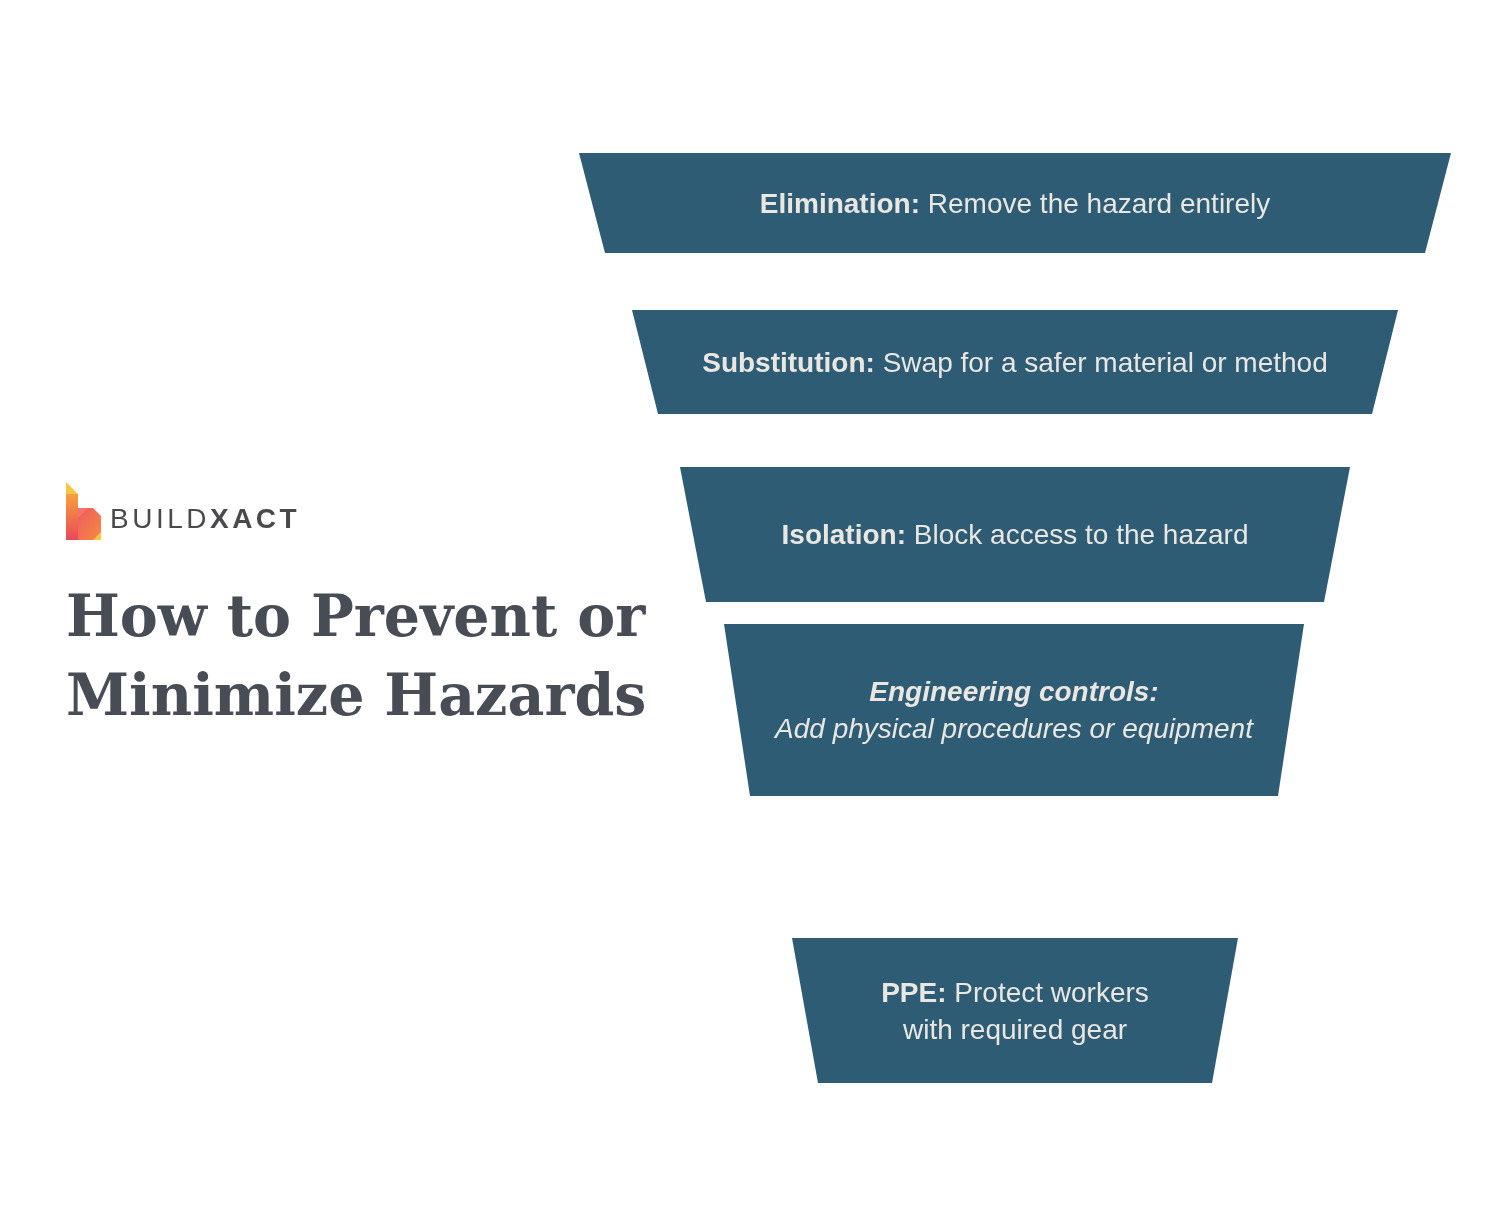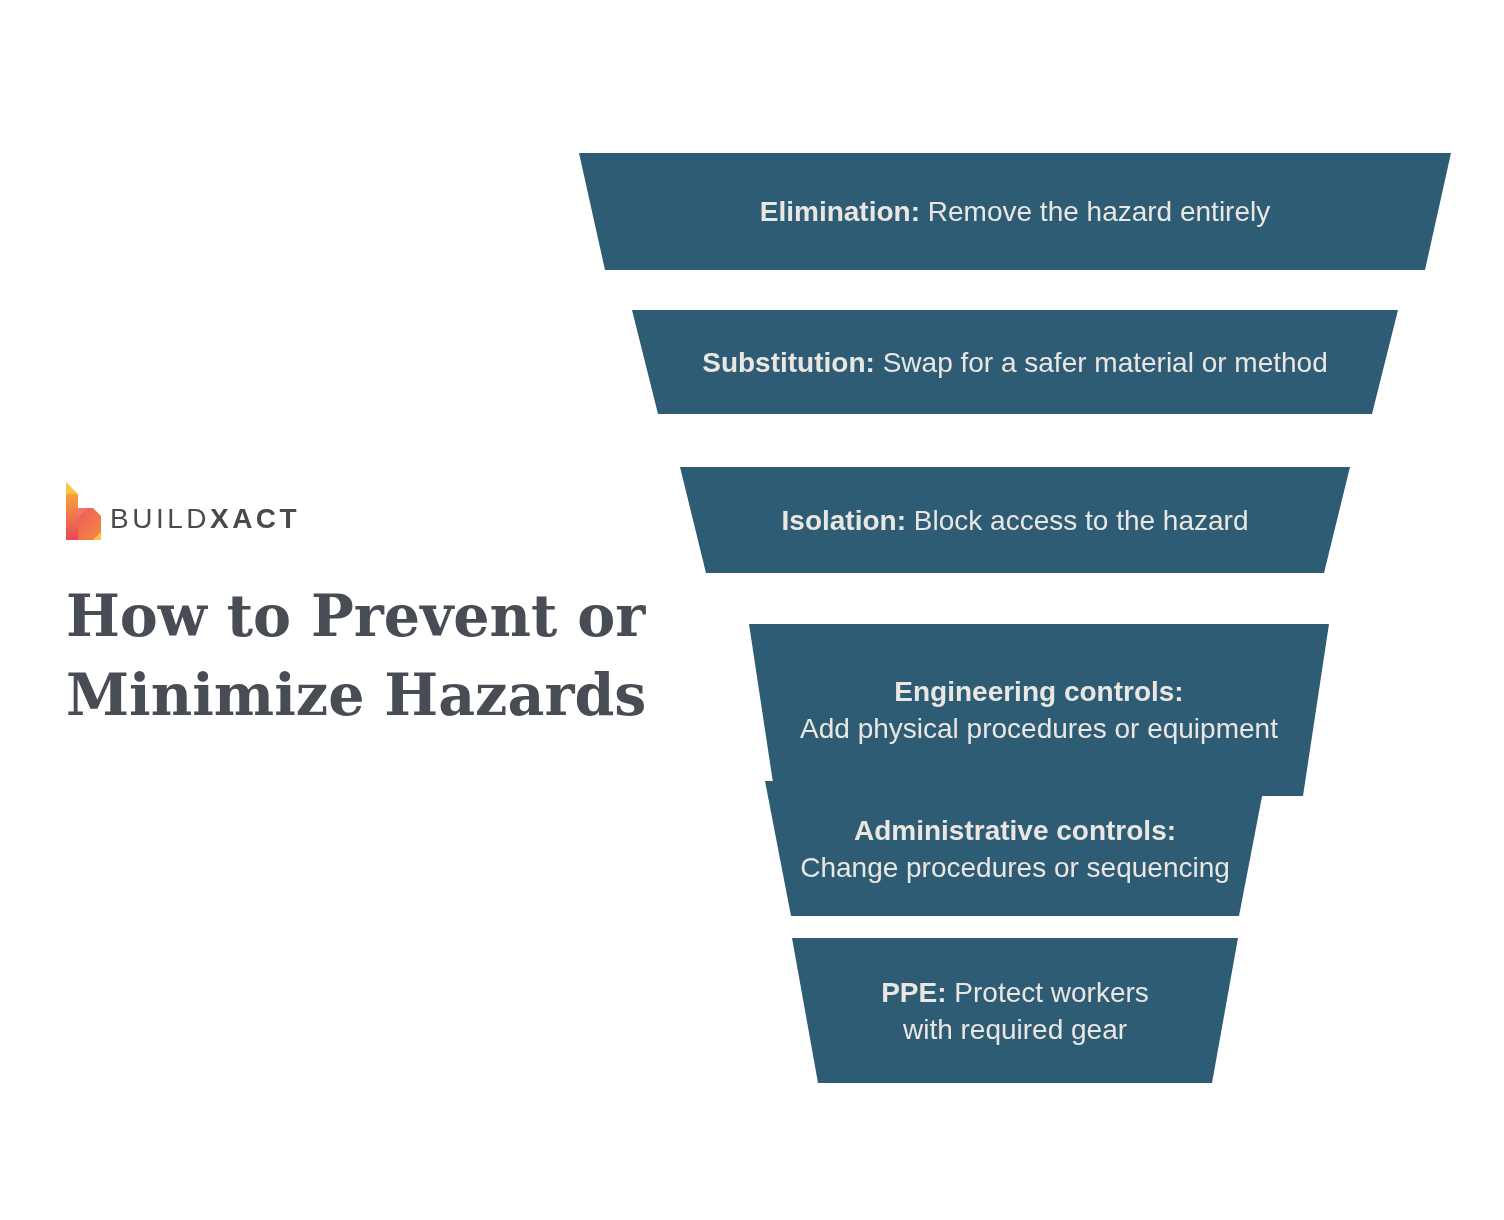--- a/index.html
+++ b/index.html
@@ -33,24 +33,24 @@
     display:flex;flex-direction:column;align-items:center;justify-content:center;
     text-align:center;
     background:var(--funnel-fill,#2e5c75);
     color:var(--segment-text,#eae7e3);
     font-size:28px;line-height:37px;
     clip-path:polygon(0 0,100% 0,calc(100% - 26px) 100%,26px 100%);
   }
   .seg .lbl{font-weight:700;}
   .seg .inline-txt{margin-left:0.28em;}
 
-  .s1{left:579px;top:153px;width:872px;height:117px;}
+  .s1{left:579px;top:153px;width:872px;height:100px;}
   .s2{left:632px;top:310px;width:766px;height:104px;}
-  .s3{left:680px;top:467px;width:670px;height:106px;}
-  .s4{left:749px;top:624px;width:580px;height:172px;}
+  .s3{left:680px;top:467px;width:670px;height:135px;}
+  .s4{left:724px;top:624px;width:580px;height:172px;font-style:italic;}
   .s5{left:765px;top:781px;width:500px;height:135px;}
   .s6{left:792px;top:938px;width:446px;height:145px;}
 </style>
 </head>
 <body>
 
 <div class="canvas">
 
   <div class="logo">
     <span>
@@ -90,23 +90,19 @@
 
   <div class="seg s3">
     <div><span class="lbl">Isolation:</span><span class="inline-txt">Block access to the hazard</span></div>
   </div>
 
   <div class="seg s4">
     <div><span class="lbl">Engineering controls:</span></div>
     <div>Add physical procedures or equipment</div>
   </div>
 
-  <div class="seg s5">
-    <div><span class="lbl">Administrative controls:</span></div>
-    <div>Change procedures or sequencing</div>
-  </div>
 
   <div class="seg s6">
     <div><span class="lbl">PPE:</span><span class="inline-txt">Protect workers</span></div>
     <div>with required gear</div>
   </div>
 
 </div>
 
 </body></html>

